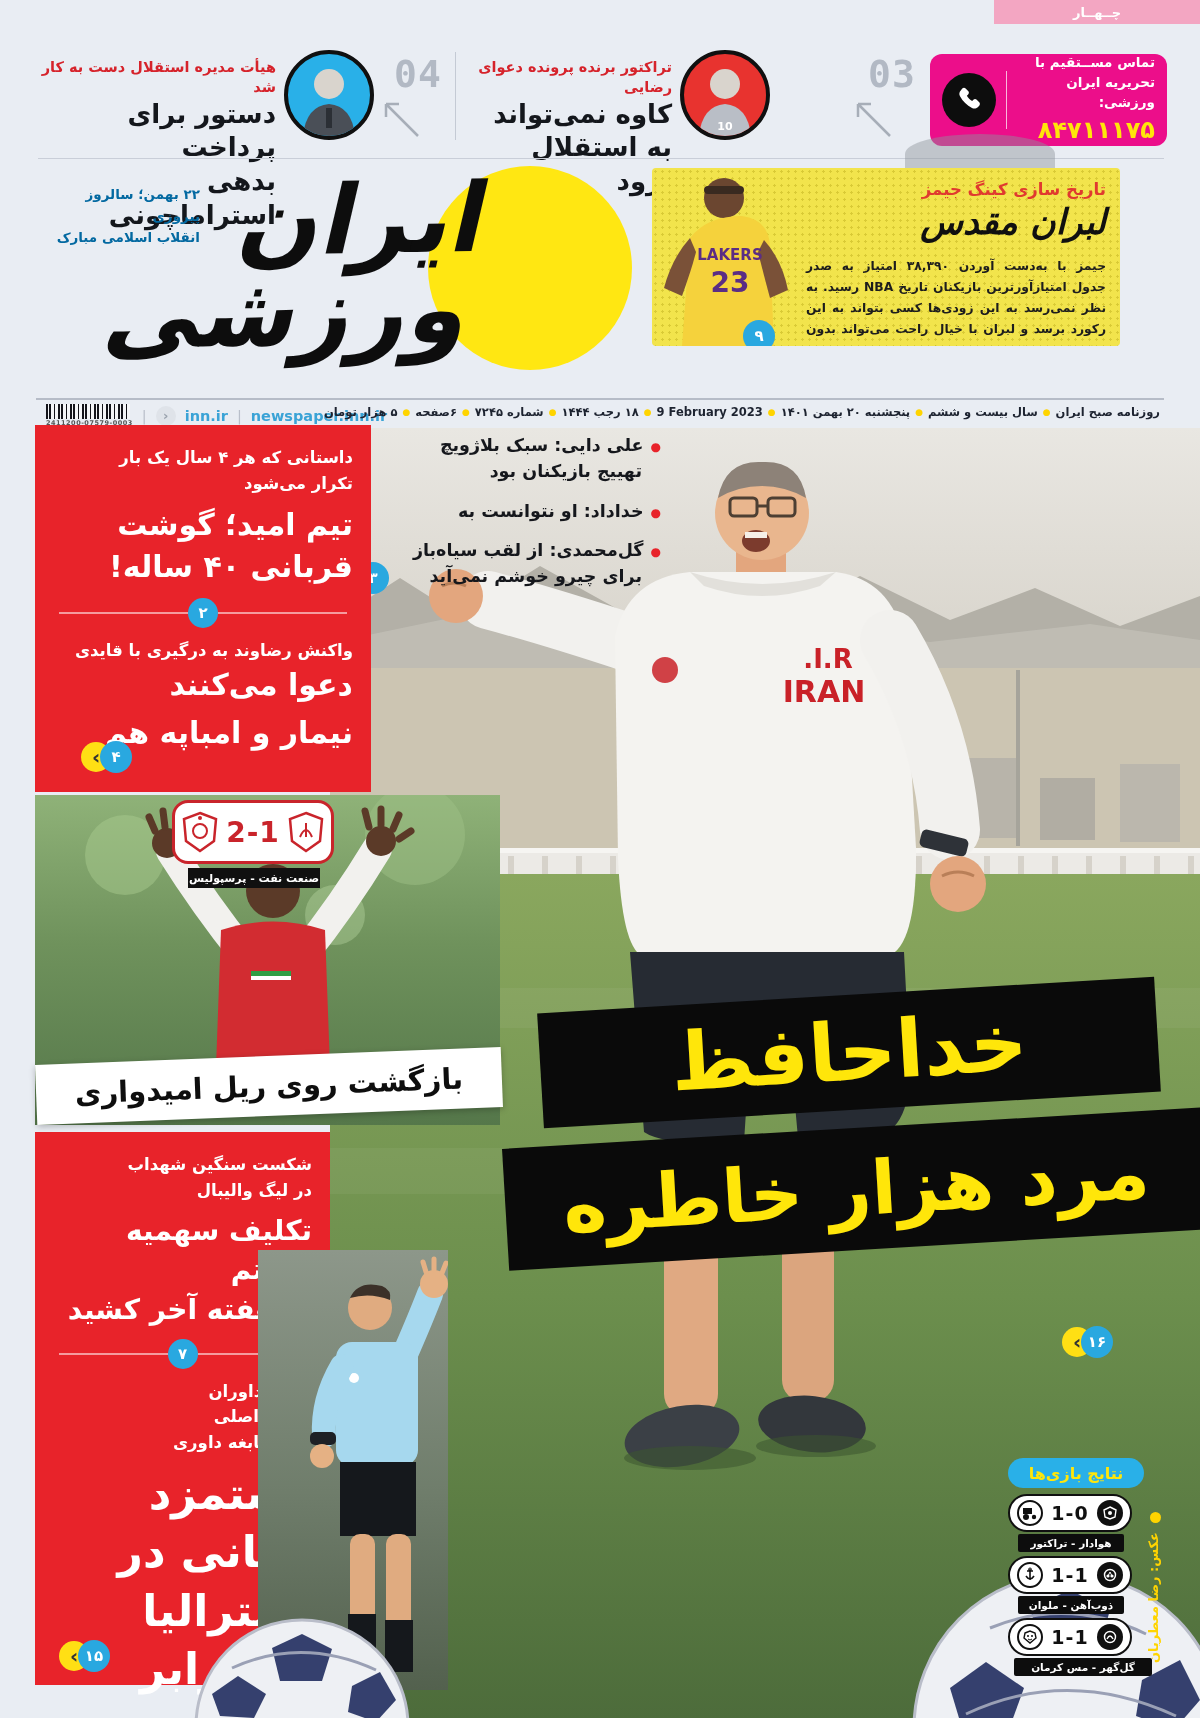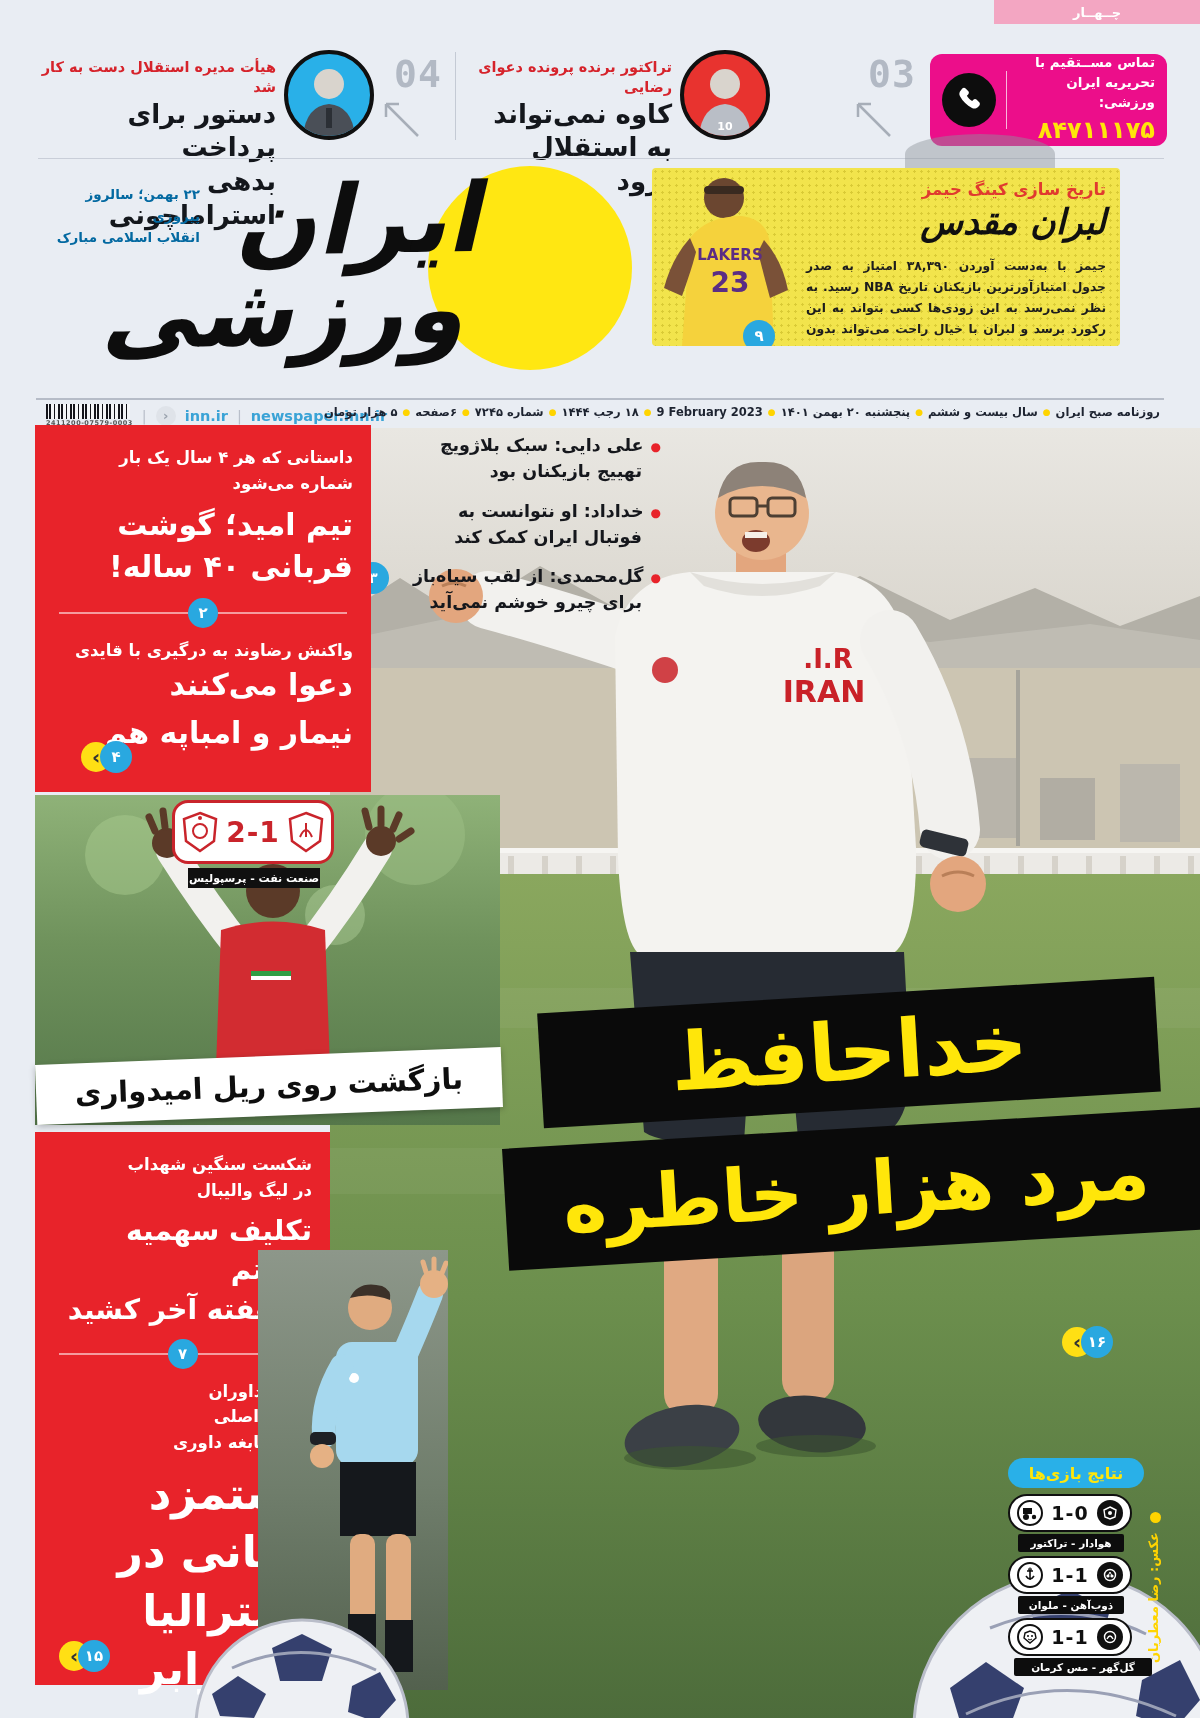--- a/index.html
+++ b/index.html
@@ -321,35 +321,34 @@
     </g>
   </svg>
 
   <div class="abs bullets" style="left:336px;top:432px;z-index:2;">
     <div class="bullet">
       <div class="b1">علی دایی: سبک بلاژویچ</div>
       <div class="b2">تهییج بازیکنان بود</div>
     </div>
     <div class="bullet">
       <div class="b1">خداداد: او نتوانست به</div>
-      <div class="b2">فوتبال ایران کمک کند</div>
     </div>
     <div class="bullet">
       <div class="b1">گل‌محمدی: از لقب سیاه‌باز</div>
       <div class="b2">برای چیرو خوشم نمی‌آید</div>
     </div>
   </div>
   <div class="pgbadge" style="left:338px;top:562px;z-index:2;">
     <div class="yc">‹</div>
     <div class="bc2">۳</div>
   </div>
 
   <div class="abs redbox" style="left:35px;top:425px;width:336px;height:367px;z-index:3;">
     <div class="rb-kicker">داستانی که هر ۴ سال یک بار</div>
-    <div class="rb-kicker">شماره می‌شود</div>
+    <div class="rb-kicker">تکرار می‌شود</div>
     <div class="rb-head" style="margin-top:8px;">تیم امید؛ گوشت</div>
     <div class="rb-head">قربانی ۴۰ ساله!</div>
     <div class="divrow">
       <div class="bc">۲</div>
     </div>
     <div class="rb-kicker">واکنش رضاوند به درگیری با قایدی</div>
     <div class="rb-head">دعوا می‌کنند</div>
     <div class="rb-head" style="margin-top:6px;">نیمار و امباپه هم</div>
     <div class="pgbadge" style="left:46px;top:316px;">
       <div class="yc">‹</div>

